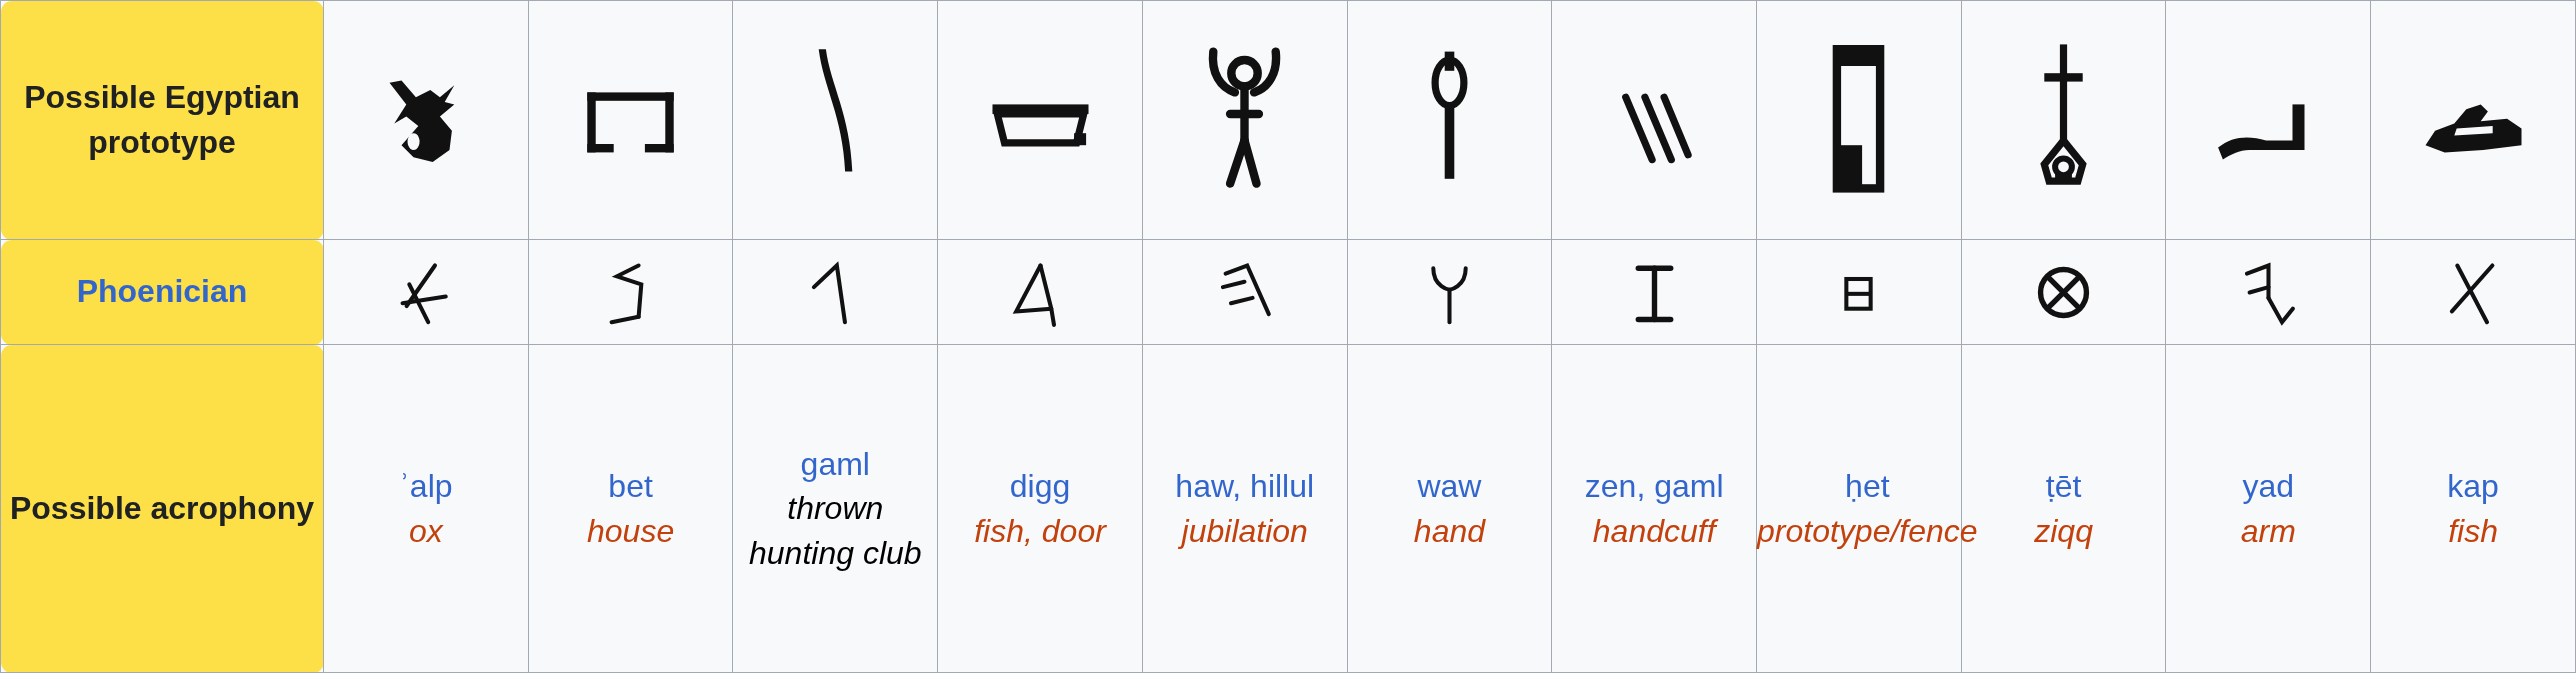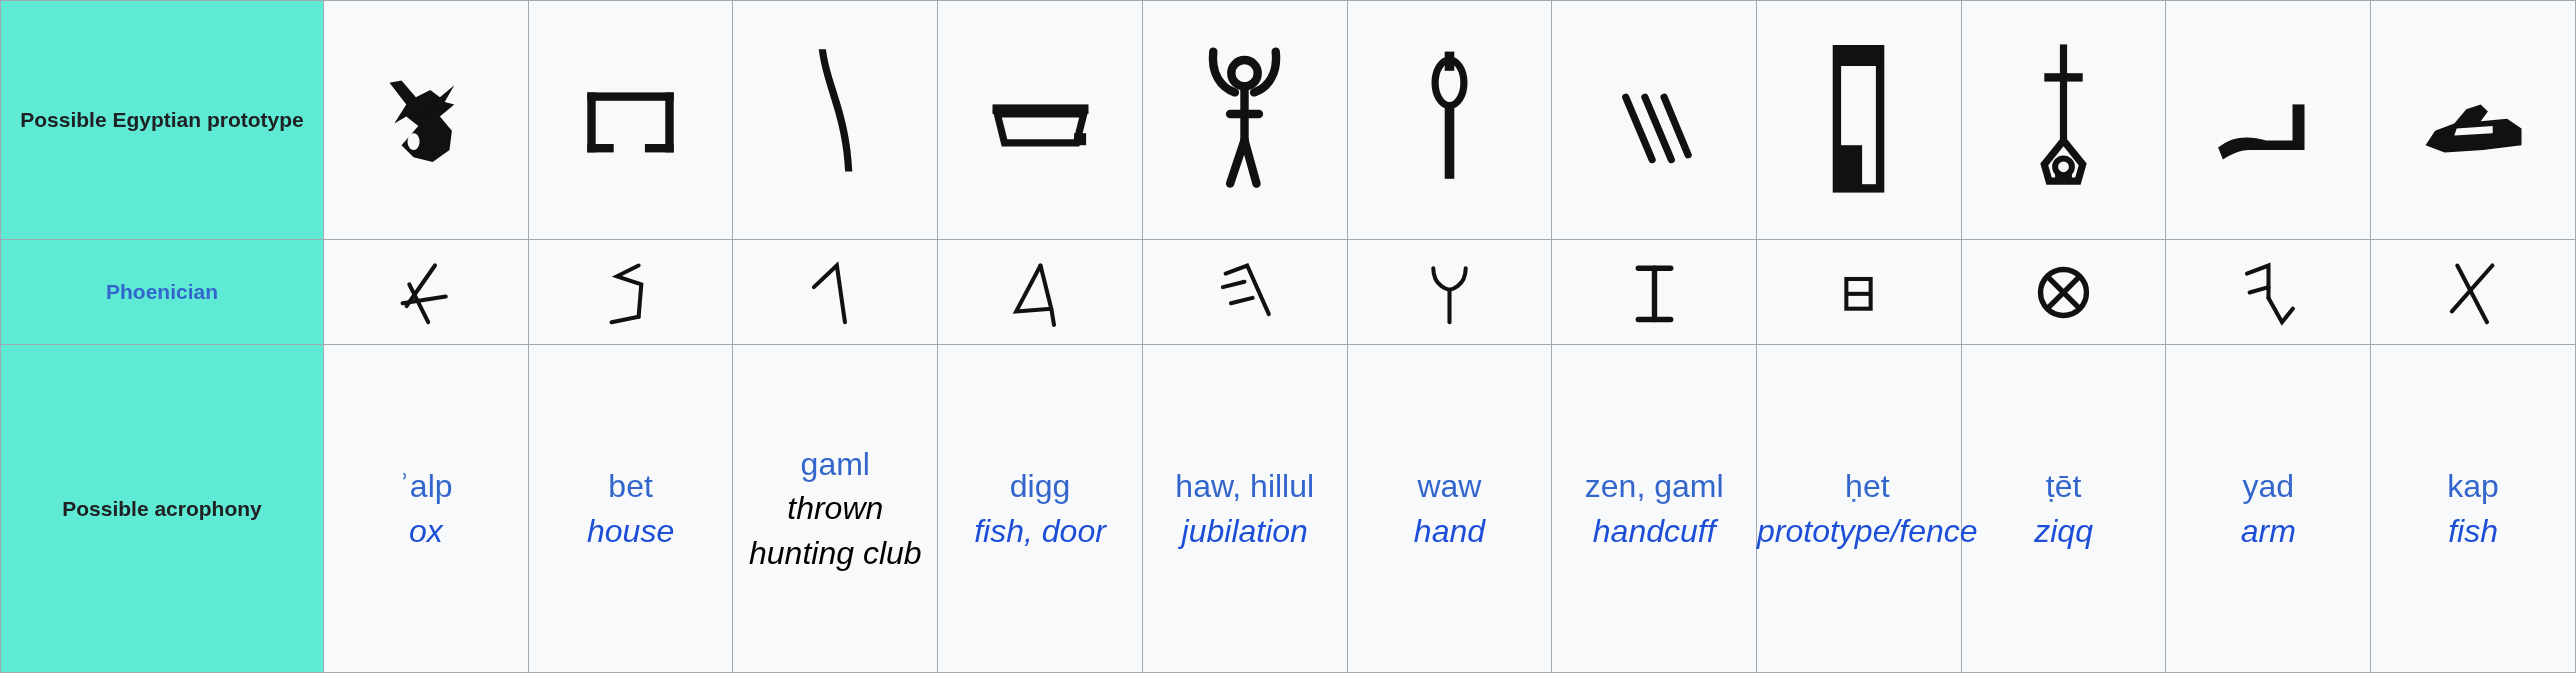--- a/index.html
+++ b/index.html
@@ -21,27 +21,28 @@
     background: #f8f9fa;
   }
   table.alpha-table td,
   table.alpha-table th {
     border: 1.9px solid #a2a9b1;
     padding: 0;
     vertical-align: middle;
     text-align: center;
   }
   .rowhead {
-    background: #5eead4;
+    background: #fde047;
     font-weight: bold;
-    font-size: 21px;
+    font-size: 32px;
     line-height: 1.42;
     color: #202122;
     width: 322px;
     padding: 5.7px 13.2px;
+    border-radius: 11px;
   }
   .rowhead.link {
     color: #3366cc;
     font-weight: bold;
   }
   .row-egypt td.glyph-cell { height: 238px; }
   .row-phoen td.glyph-cell { height: 104px; }
   .glyph-cell svg { display: block; margin: 0 auto; }
   .egypt-svg { width: 123px; height: 180px; }
   .phoen-svg { width: 91px; height: 81px; }
@@ -54,21 +55,21 @@
     line-height: 1.38;
     color: #202122;
   }
   .acro-name {
     color: #3366cc;
     display: block;
   }
   .acro-gloss {
     font-style: italic;
     display: block;
-    color: #1d4ed8;
+    color: #c2410c;
   }
   .acro-gloss.link { color: #000000; }
   .acro-stack { display: inline-block; }
 </style>
 </head>
 <body>
 
 <table class="alpha-table">
   <tbody>
       <tr class="row-egypt">

